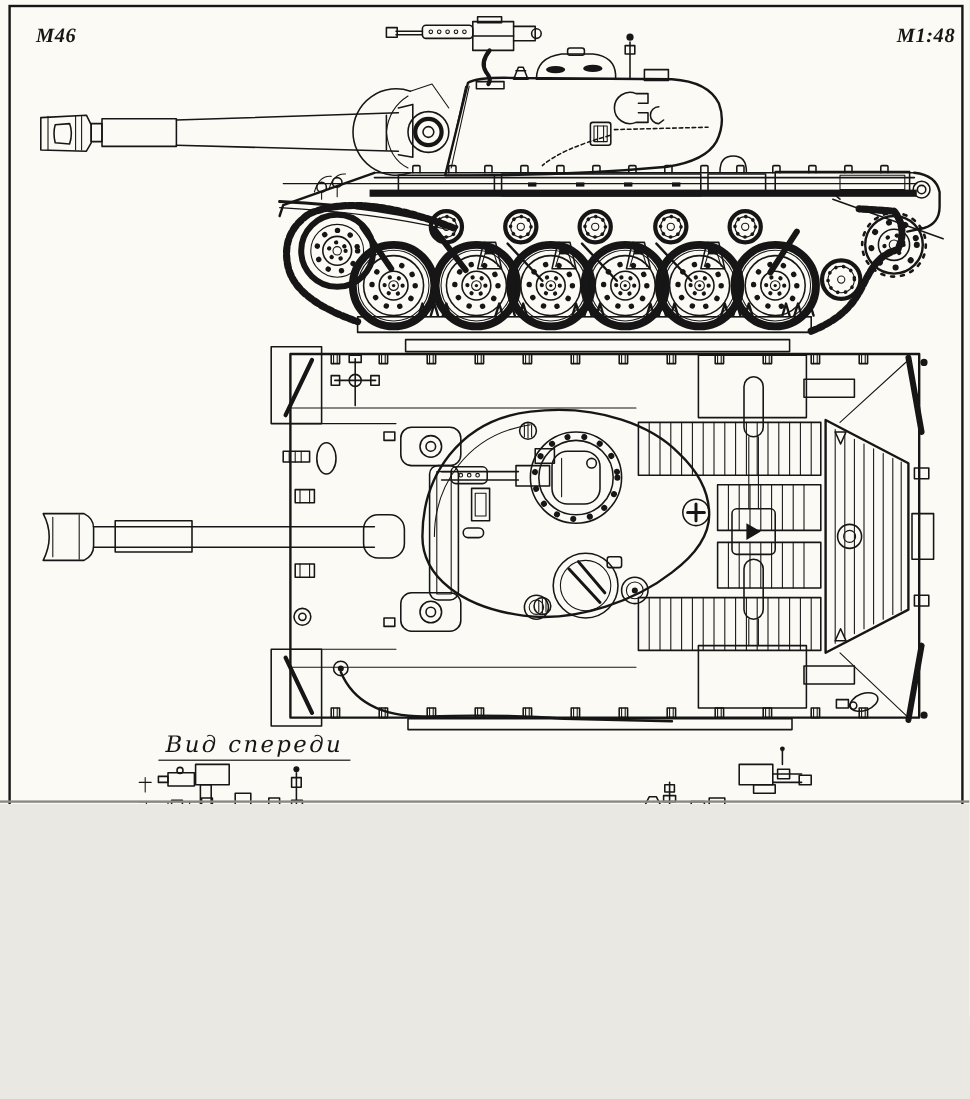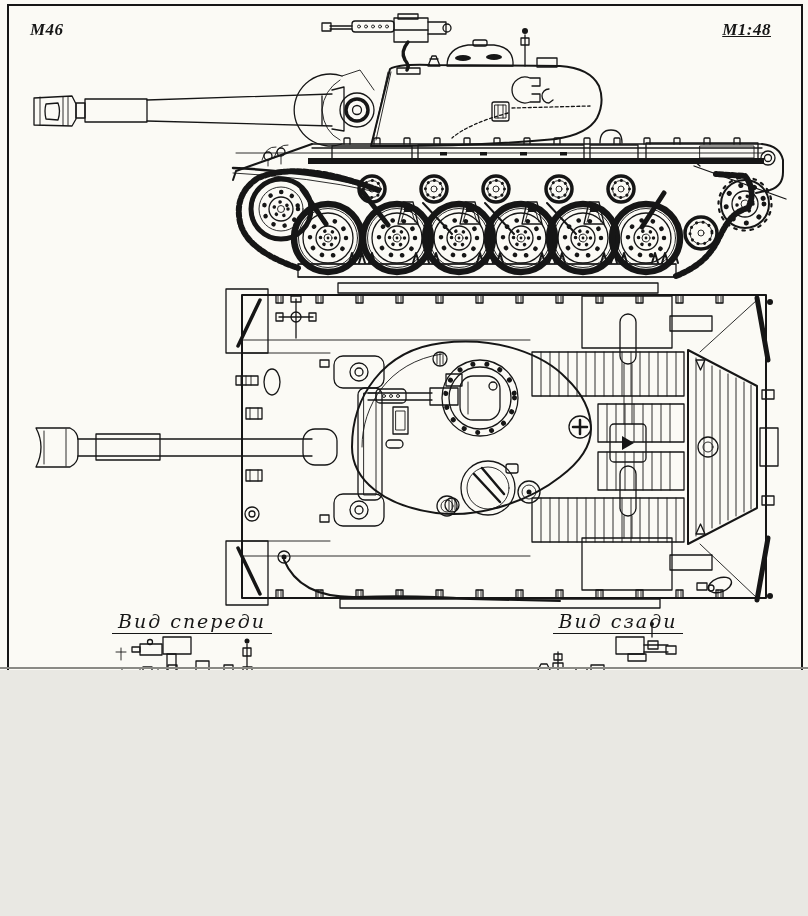--- a/index.html
+++ b/index.html
@@ -4,22 +4,22 @@
 <style>
   :root{ --ink:#161616; --paper:#fbfaf5; }
   html,body{margin:0;padding:0;background:#e9e8e3;}
   .page{position:relative;width:808px;height:670px;background:var(--paper);overflow:hidden;
         font-family:"Liberation Serif", serif;}
   .frame{position:absolute;left:7px;top:4px;width:792px;height:897px;
          border:2px solid var(--ink);pointer-events:none;}
   .edge{position:absolute;left:0;bottom:1px;width:100%;height:2px;background:#8a8a85;}
   .corner-label{position:absolute;top:20px;font-size:17px;font-weight:bold;font-style:italic;
          color:var(--ink);letter-spacing:0.5px;}
-  .model{left:30px;} .scale{right:37px;text-decoration:underline;}
-  .caption{position:absolute;top:610px;width:200px;text-align:center;color:var(--ink);
+  .model{left:30px;} .scale{right:12px;}
+  .caption{position:absolute;top:610px;width:200px;text-align:right;color:var(--ink);
          font-family:"DejaVu Serif", serif;font-style:italic;font-size:19px;letter-spacing:2px;}
   .caption span{display:inline-block;border-bottom:1.6px solid var(--ink);padding:0 6px 1px 6px;}
   .cap-front{left:92px;} .cap-rear{left:518px;}
   svg{position:absolute;left:0;top:0;}
   svg path,svg rect,svg circle,svg ellipse,svg line{
       stroke:var(--ink);fill:none;stroke-width:1.3;stroke-linecap:round;stroke-linejoin:round;}
   .f{fill:var(--ink);stroke:none;}
   .w1{stroke-width:0.9;} .w2{stroke-width:2;} .w25{stroke-width:2.5;} .w3{stroke-width:3.5;}
   .w5{stroke-width:5;} .w6{stroke-width:6.5;}
   .d1{stroke-dasharray:.1 11.3;stroke-width:4.5;}
@@ -34,22 +34,20 @@
 <body>
 
 <div class="page">
   <div class="frame"></div>
 
   <div class="corner-label model">M46</div>
   <div class="corner-label scale">M1:48</div>
 
   <div class="caption cap-front">
     <span>Вид спереди</span></div>
-  <div class="caption cap-rear">
-    <span>Вид сзади</span></div>
 
   <svg width="808" height="916" viewBox="0 0 808 916">
     <defs>
       <pattern id="links" width="8" height="13" patternUnits="userSpaceOnUse">
         <rect x="0.6" y="1" width="3.2" height="11" class="w1"></rect>
         <rect x="4.8" y="2.5" width="2.4" height="8" class="f"></rect>
       </pattern>
       <g id="rw">
         <circle r="34" class="w6"></circle>
           <circle r="29.5" class="w1"></circle>

